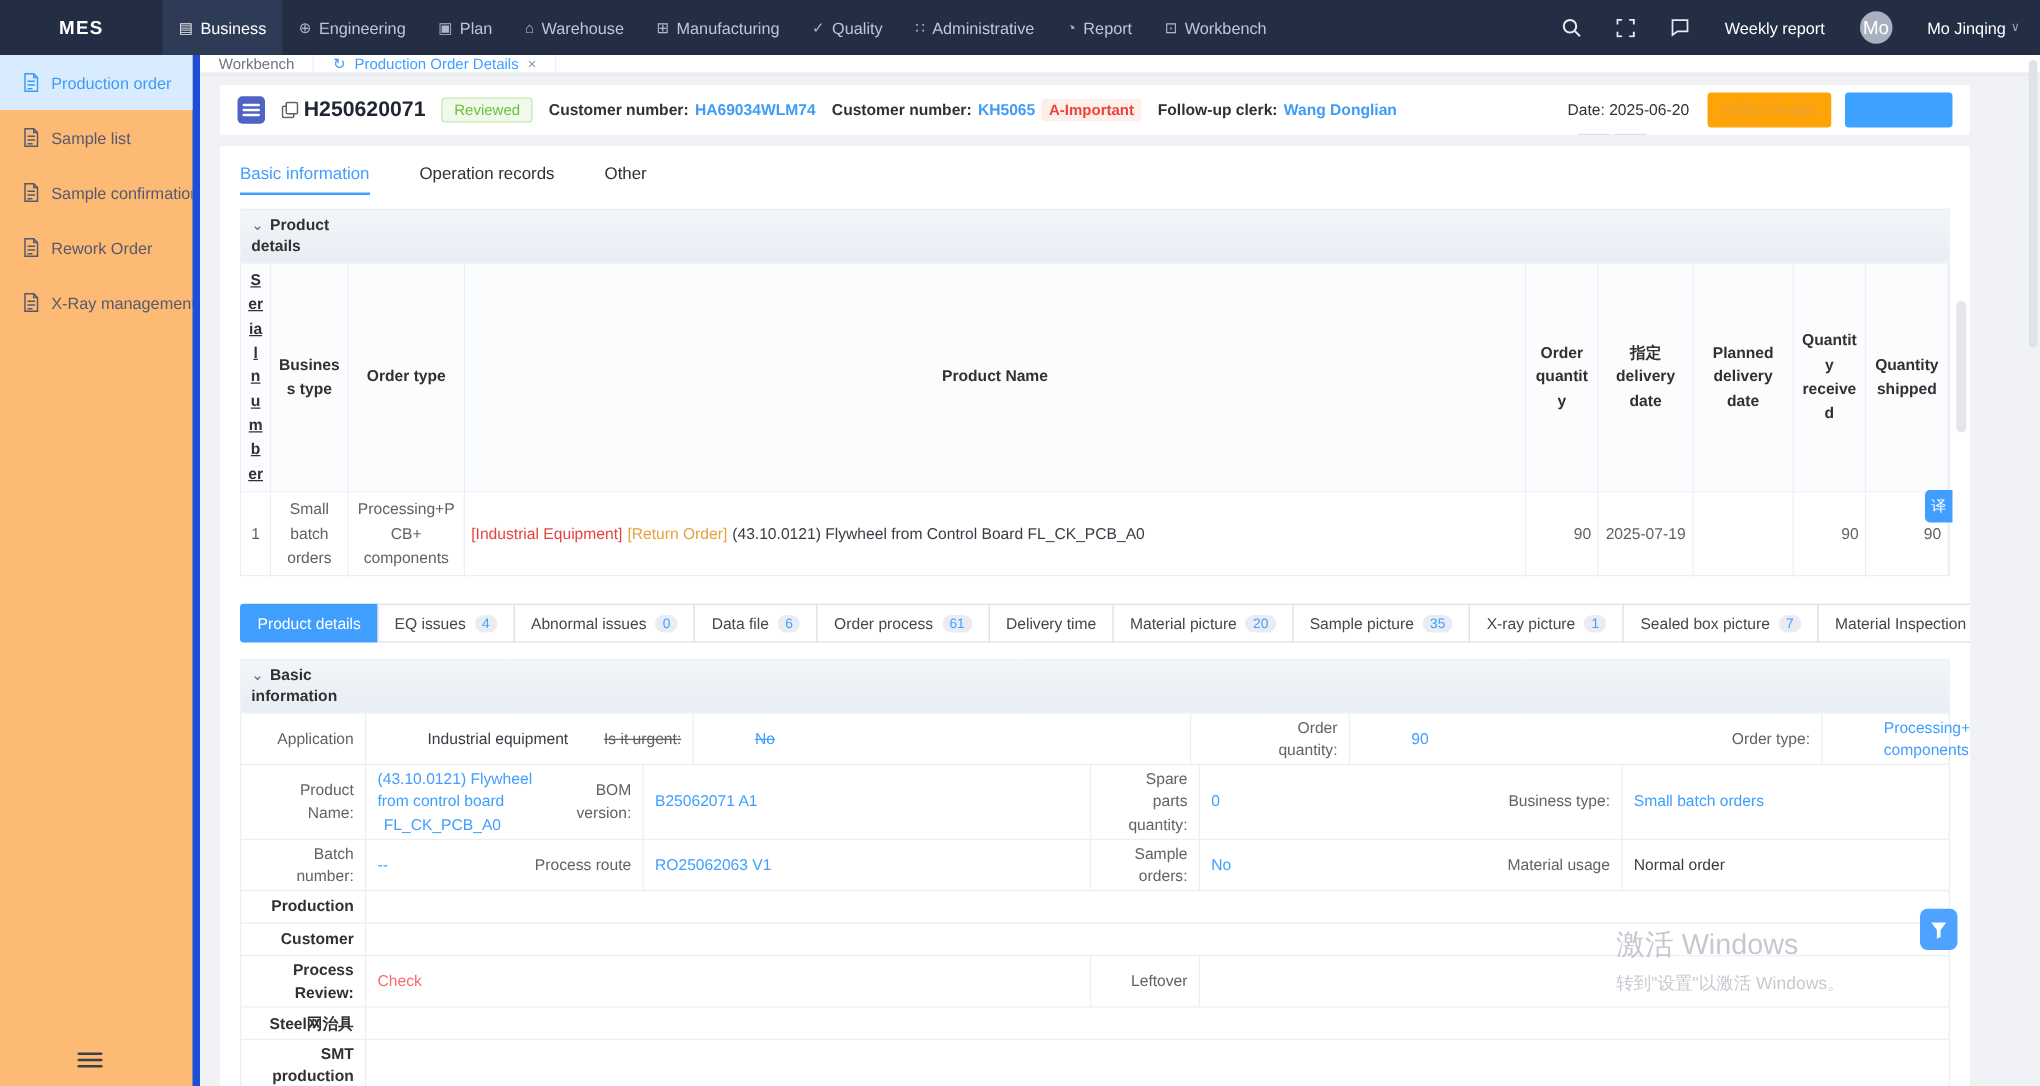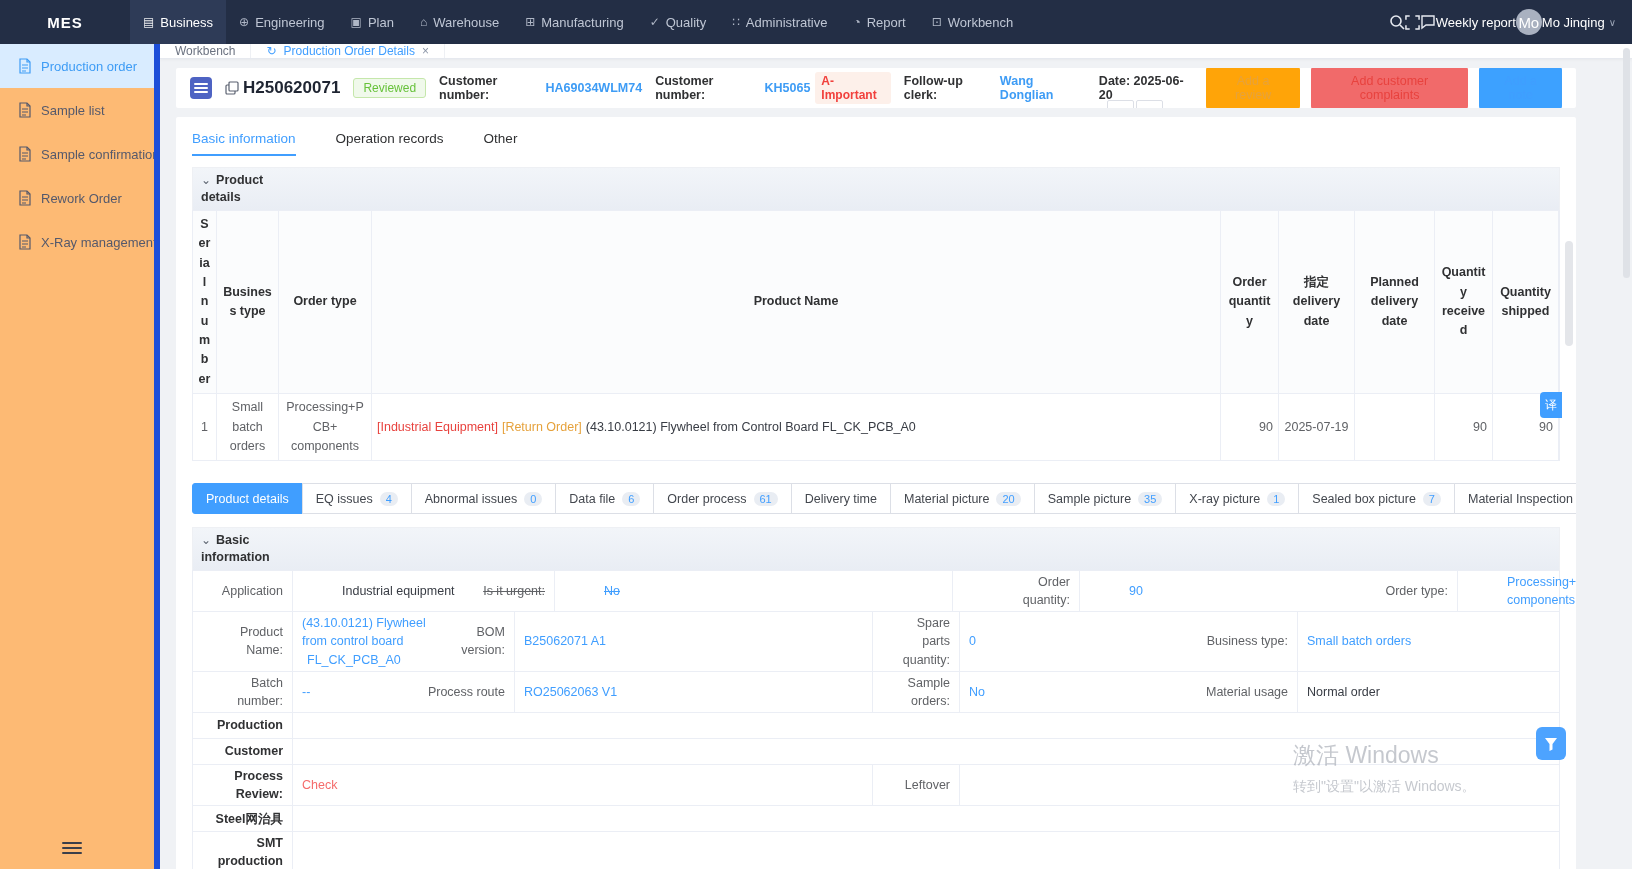--- a/index.html
+++ b/index.html
@@ -5,21 +5,21 @@
 *{box-sizing:border-box;margin:0;padding:0}
 html,body{width:1632px;height:869px;overflow:hidden}
 body{font-family:"Liberation Sans","DejaVu Sans",sans-serif;font-size:12.5px;color:#606266;background:#f0f2f5;position:relative}
 
 .topnav{height:44px;background:#232e45;display:flex;align-items:center;color:#bfc6d4}
 .brand{width:130px;text-align:center;color:#fff;font-weight:bold;font-size:15px;letter-spacing:1px}
 .nav-items{display:flex;height:44px}
 .nav-item{display:flex;align-items:center;gap:6px;padding:0 13px;font-size:13px;cursor:pointer;white-space:nowrap}
 .nav-item.active{background:#2e3b57;color:#fff}
 .nav-ic{font-size:12px;opacity:.9}
-.nav-right{margin-left:auto;display:flex;align-items:center;gap:0;padding-right:16px;color:#e7eaf1}
+.nav-right{margin-left:auto;display:flex;align-items:center;gap:28px;padding-right:16px;color:#e7eaf1}
 .nav-right svg{display:block}
 .weekly{font-size:13px;color:#fff}
 .avatar{width:26px;height:26px;border-radius:50%;background:#a9b1c0;color:#fff;display:flex;align-items:center;justify-content:center;font-size:15px}
 .username{font-size:13px;color:#fff;display:flex;align-items:center;gap:4px}
 .chev-sm{font-size:10px;color:#9aa3b5}
 
 .layout{display:flex;height:825px}
 .sidebar{width:160px;background:#fdba74;border-right:6px solid #1d4ed8;position:relative;flex-shrink:0}
 .side-item{height:44px;display:flex;align-items:center;gap:9px;padding:0 8px 0 18px;color:#55596b;font-size:13px;white-space:nowrap;overflow:hidden;cursor:pointer}
 .side-item.active{background:#d9ecff;color:#3e9cf5}
@@ -38,21 +38,21 @@
 .header-card{background:#fff;border-radius:2px;height:40px;display:flex;align-items:center;padding:0 14px;gap:13px;position:relative;overflow:hidden;flex-shrink:0}
 .doc-badge{width:22px;height:22px;border-radius:4px;background:#4e63c3;display:flex;flex-direction:column;justify-content:center;gap:2px;padding:0 4px;flex-shrink:0}
 .doc-badge i{display:block;height:2px;background:#fff;border-radius:1px}
 .order-no{font-size:17px;font-weight:bold;color:#1f2532;display:flex;align-items:center;gap:4px}
 .status-badge{background:#f0f9eb;border:1px solid #c5e7ab;color:#67c23a;font-size:12px;padding:2px 9px;border-radius:3px}
 .hfield{display:flex;align-items:center;gap:5px;font-size:12.5px}
 .hfield b{color:#303133;font-weight:bold}
 .hfield .lnk{color:#3e9cf5;font-weight:bold}
 .imp-badge{background:#fdf0ea;color:#f1403c;font-weight:bold;font-size:12px;padding:2px 6px;border-radius:3px}
 .hright{margin-left:auto;display:flex;align-items:center;gap:11px}
-.date-wrap{font-size:12.5px;color:#303133;font-weight:bold;position:relative;padding-right:4px}
+.date-wrap{font-size:12.5px;color:#303133;font-weight:normal;position:relative;padding-right:4px}
 .stubs{position:absolute;top:26px;left:8px;display:flex}
 .stub{width:27px;height:14px;background:#fff;border:1px solid #dcdfe6;border-radius:2px;margin-right:2px}
 .hbtn{border:none;color:#fff;font-size:12.5px;padding:7px 13px;border-radius:3px;cursor:pointer;font-family:inherit}
 .hbtn.orange{background:#ffa408}
 .hbtn.red{background:#f16a6a}
 .hbtn.blue{background:#3da1ff}
 .card{background:#fff;border-radius:2px;flex:1;margin-top:9px;padding:10px 16px 0 16px;position:relative;overflow:hidden}
 .ctabs{display:flex;gap:40px;height:31px;align-items:flex-start;margin-bottom:9px}
 .ctab{font-size:13.5px;color:#303133;padding:4px 0 8px;cursor:pointer}
 .ctab.active{color:#409eff;border-bottom:2px solid #409eff}
@@ -275,38 +275,37 @@
             <span class="lnk">Wang Donglian</span>
           </span>
         <span class="hright">
           <span class="date-wrap"><span>Date:</span> <span>2025-06-20</span>
             <span class="stubs">
                 <span class="stub"></span>
                 <span class="stub"></span>
               </span>
           </span>
           <button class="hbtn orange">Add a review</button>
-          <button class="hbtn red">Add customer complaints</button>
           <button class="hbtn blue">Add a note</button>
         </span>
       </div>
 
       <div class="card">
         <div class="ctabs">
           <span class="ctab active">Basic information</span>
           <span class="ctab">Operation records</span>
           <span class="ctab">Other</span>
         </div>
 
         <div class="sec-head">
           <div class="sec-title"><span class="chev">⌄</span><span>Product details</span></div>
         </div>
         <div class="ptable" style="position:relative">
           <div class="trow" id="tHead">
-              <div class="th" style="width: 24px;">Serial number</div>
+              <div class="th" style="width: 24px; text-decoration: underline;">Serial number</div>
               <div class="th" style="width: 62px;">Business type</div>
               <div class="th" style="width: 93px;">Order type</div>
               <div class="th fill">Product Name</div>
               <div class="th" style="width: 58px;">Order quantity</div>
               <div class="th" style="width: 76px;">指定 delivery date</div>
               <div class="th" style="width: 80px;">Planned delivery date</div>
               <div class="th" style="width: 58px;">Quantity received</div>
               <div class="th" style="width: 66px;">Quantity shipped</div>
             </div>
           <div class="trow" id="tRow">

